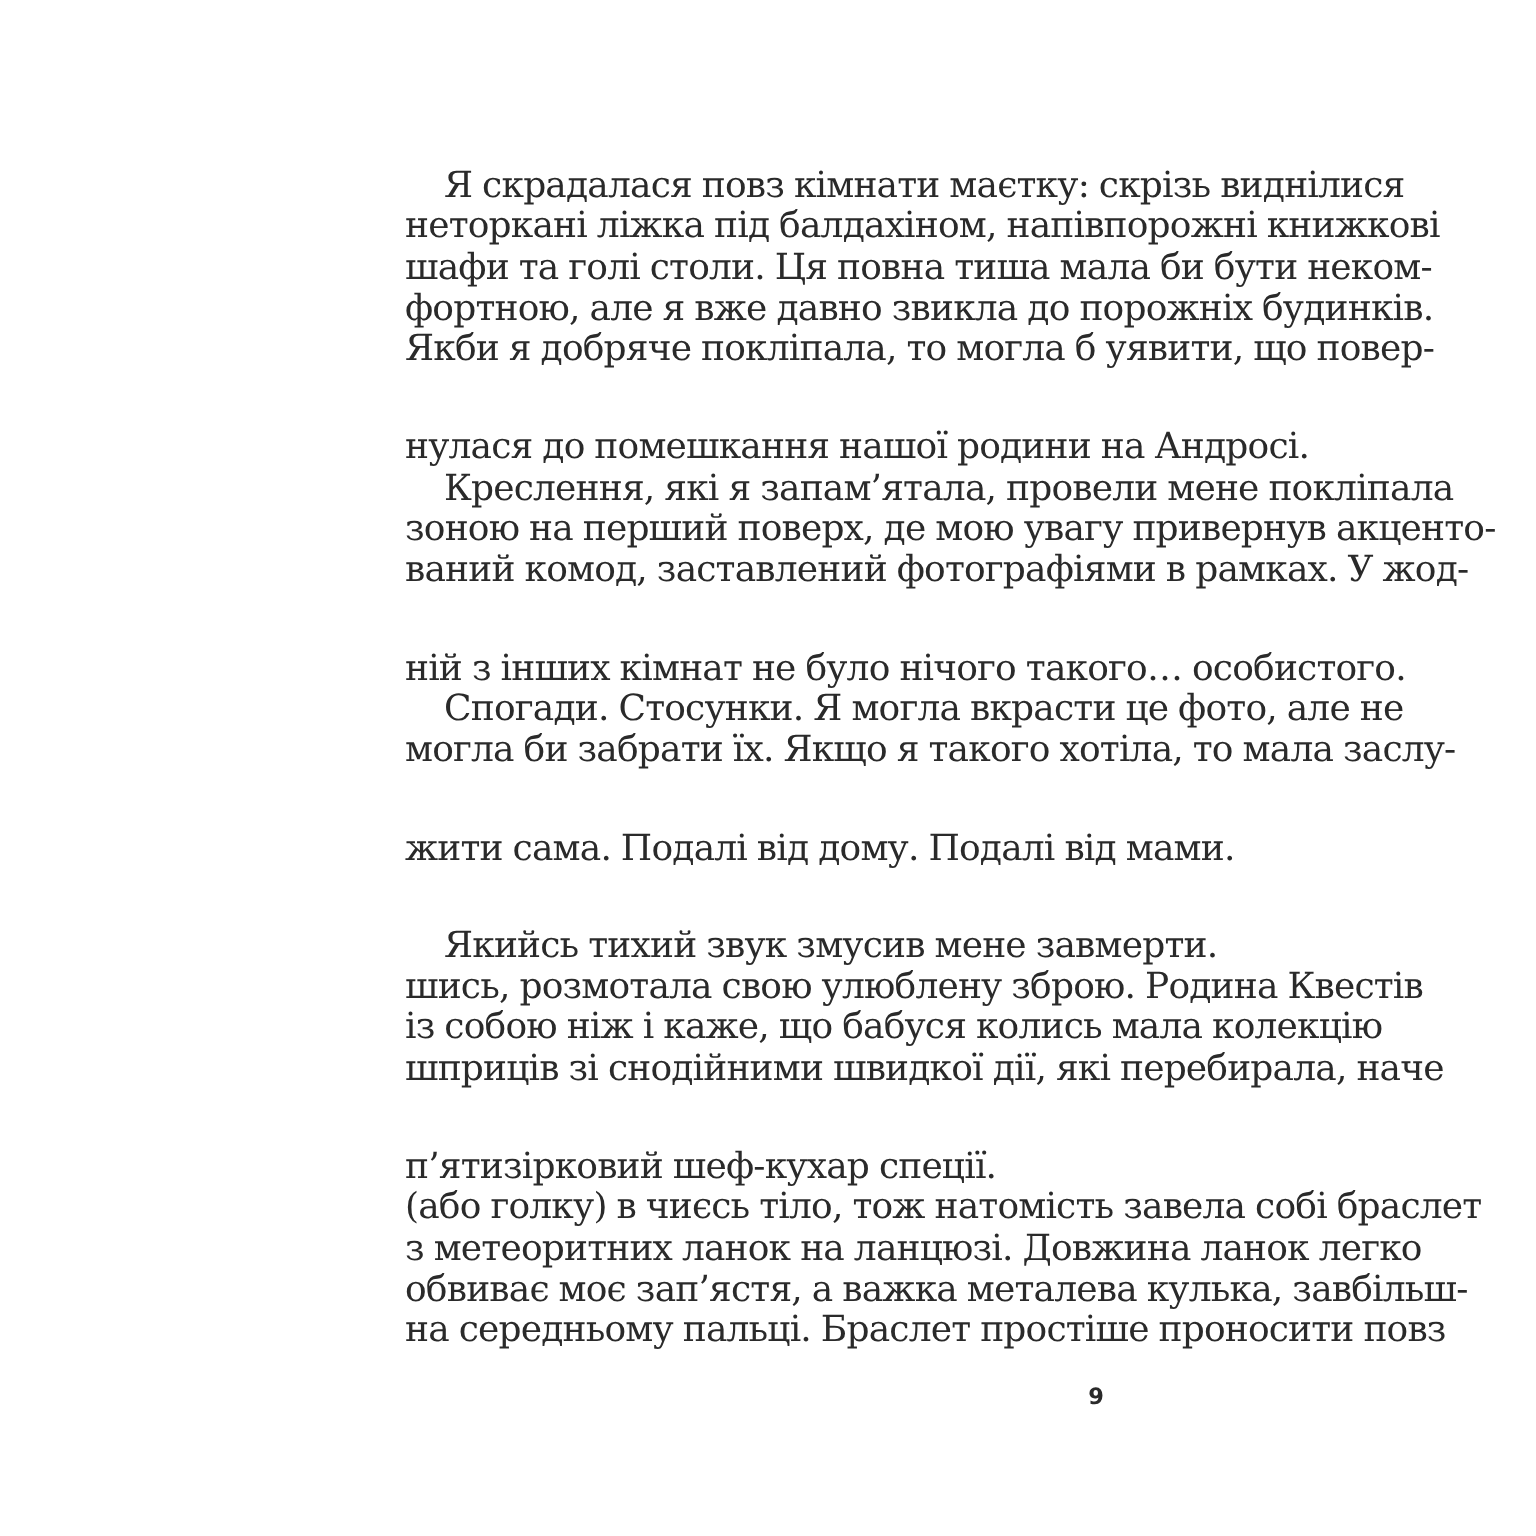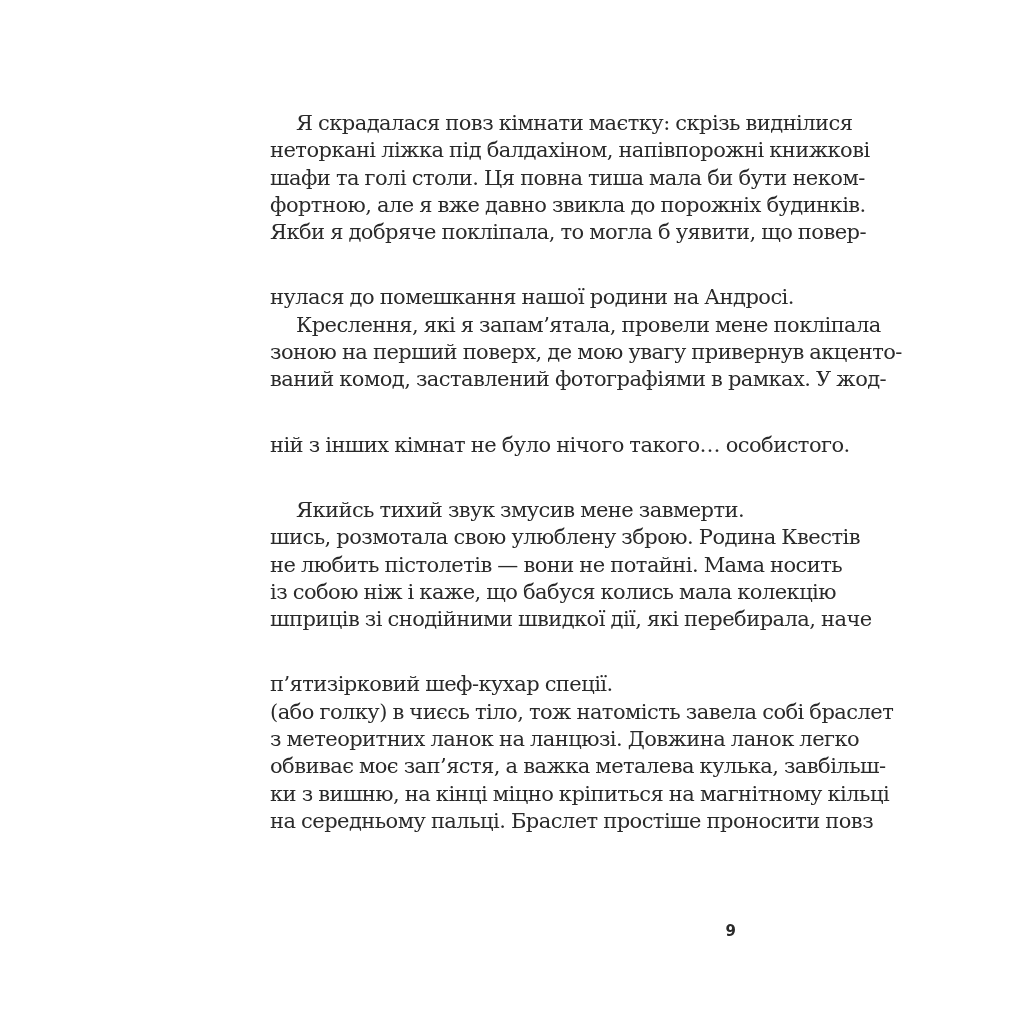--- a/index.html
+++ b/index.html
@@ -18,21 +18,21 @@
     left: 0; top: 0;
     width: 1024px; height: 1024px;
     background: #ffffff;
   }
   .text-block {
     position: absolute;
     left: 270px;
     top: 110px;
     width: 461px;
     font-family: "DejaVu Serif", "Liberation Serif", serif;
-    font-size: 21px;
+    font-size: 24px;
     line-height: 27.3px;
     color: #2a2a2a;
     letter-spacing: -0.55px;
     word-spacing: -0.5px;
   }
   .line {
     display: block;
     white-space: nowrap;
     text-align: justify;
     text-align-last: justify;
@@ -73,37 +73,40 @@
     </div>
 
     <div>
       <span class="line indent">Креслення, які я запам’ятала, провели мене покліпала</span>
       <span class="line">зоною на перший поверх, де мою увагу привернув акценто-</span>
       <span class="line">ваний комод, заставлений фотографіями в рамках. У жод-</span>
       <span class="line last">ній з інших кімнат не було нічого такого… особистого.</span>
     </div>
 
 
+    <div>
+      <span class="line indent">Спогади. Стосунки. Я могла вкрасти це фото, але не</span>
+      <span class="line">могла би забрати їх. Якщо я такого хотіла, то мала заслу-</span>
+      <span class="line last">жити сама. Подалі від дому. Подалі від мами.</span>
+    </div>
 
     <div>
       <span class="line indent last">Якийсь тихий звук змусив мене завмерти.</span>
     </div>
 
     <div>
       <span class="line">шись, розмотала свою улюблену зброю. Родина Квестів</span>
-      <span class="line">не любить пістолетів — вони не потайні. Мама носить</span>
       <span class="line">із собою ніж і каже, що бабуся колись мала колекцію</span>
       <span class="line">шприців зі снодійними швидкої дії, які перебирала, наче</span>
       <span class="line last">п’ятизірковий шеф-кухар спеції.</span>
     </div>
 
     <div>
       <span class="line">(або голку) в чиєсь тіло, тож натомість завела собі браслет</span>
       <span class="line">з метеоритних ланок на ланцюзі. Довжина ланок легко</span>
       <span class="line">обвиває моє зап’ястя, а важка металева кулька, завбільш-</span>
-      <span class="line">ки з вишню, на кінці міцно кріпиться на магнітному кільці</span>
       <span class="line">на середньому пальці. Браслет простіше проносити повз</span>
     </div>
 
   </div>
 
   <div class="page-number">9</div>
 </div>
 
 </body></html>

